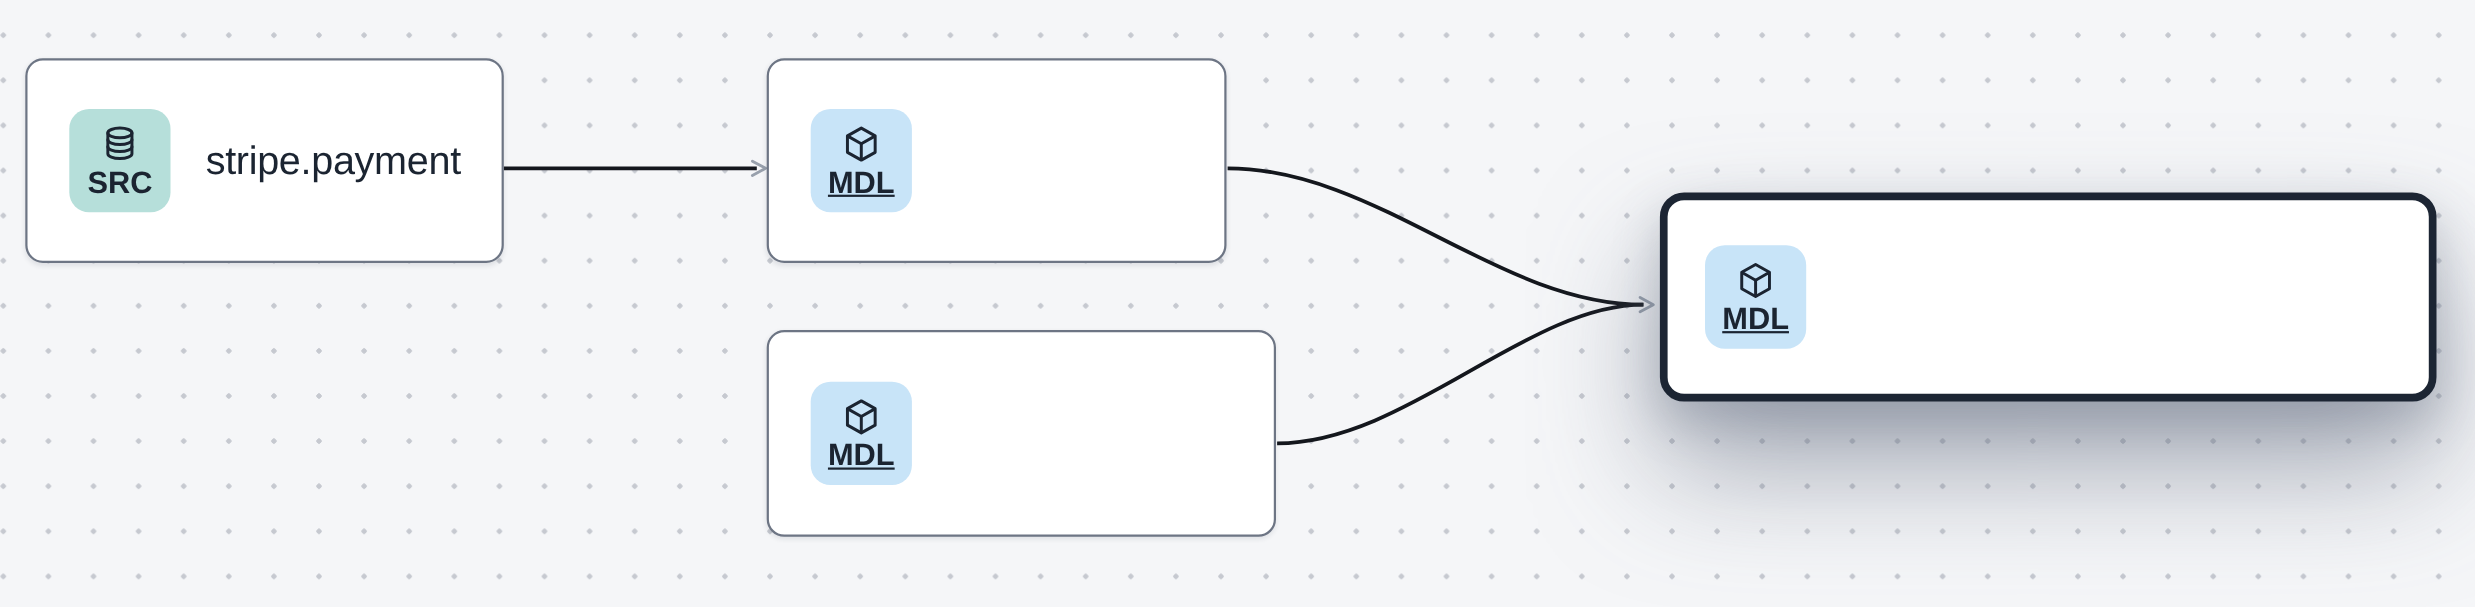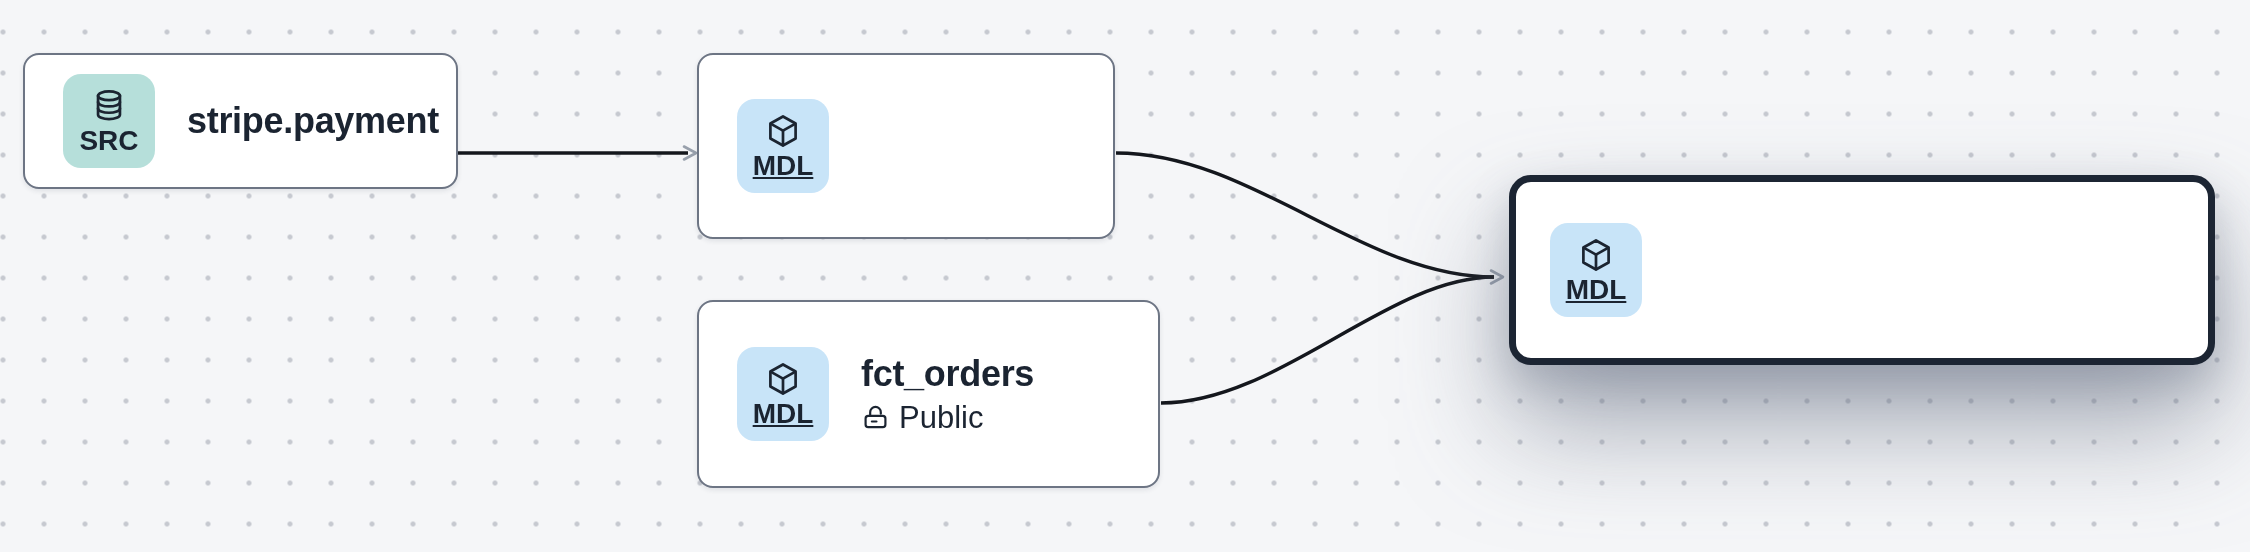--- a/index.html
+++ b/index.html
@@ -39,37 +39,37 @@
     border-radius:16px;
     box-shadow:0 2px 5px rgba(25,35,55,0.10);
     cursor:pointer;
   }
   .node.selected{
     border:7px solid var(--selected-border);
     border-radius:22px;
     padding-left:34px;
     box-shadow:0 60px 110px rgba(96,106,126,0.55), 0 18px 42px rgba(96,106,126,0.28);
   }
-  #n-stripe{left:23px;top:53px;width:435px;height:136px;}
+  #n-stripe{left:23px;top:53px;width:435px;height:186px;}
   #n-stg{left:697px;top:53px;width:418px;height:186px;}
   #n-fct{left:697px;top:300px;width:463px;height:188px;}
   #n-agg{left:1509px;top:175px;width:706px;height:190px;}
 
   .badge{
     flex:0 0 auto;width:92px;height:94px;border-radius:18px;
     display:flex;flex-direction:column;align-items:center;justify-content:center;
   }
   .badge.src{background:var(--src-badge);}
   .badge.mdl{background:var(--mdl-badge);text-decoration:underline;}
   .badge svg{display:block;}
   .badge .badge-label{
     font-size:28px;font-weight:700;line-height:1;margin-top:3px;color:var(--text);
   }
   .node-label{
-    font-size:36px;font-weight:700;letter-spacing:-0.3px;
+    font-size:36px;font-weight:400;letter-spacing:-0.3px;
     white-space:nowrap;color:var(--text);
   }
   .label-stack{display:flex;flex-direction:column;gap:5px;}
   .visibility-row{display:flex;align-items:center;gap:9px;}
   .visibility-label{font-size:31px;font-weight:400;color:var(--text);white-space:nowrap;}
   .icon-stroke{stroke:var(--text);fill:none;stroke-width:1.8;stroke-linecap:round;stroke-linejoin:round;}
 </style>
 </head>
 <body>
 
@@ -109,31 +109,20 @@
 
   <div class="node" id="n-fct">
     <div class="badge mdl">
       <svg width="36" height="36" viewBox="0 0 24 24">
         <path class="icon-stroke" d="M12 2.3 L20.4 7 V17 L12 21.7 L3.6 17 V7 Z"></path>
         <polyline class="icon-stroke" points="4.6 7.6 12 11.8 19.4 7.6"></polyline>
         <line class="icon-stroke" x1="12" y1="11.8" x2="12" y2="21.2"></line>
       </svg>
       <span class="badge-label">MDL</span>
     </div>
-    <div class="label-stack">
-      <div class="node-label">fct_orders</div>
-      <div class="visibility-row">
-        <svg width="29" height="29" viewBox="0 0 24 24">
-          <rect class="icon-stroke" x="3.8" y="10.6" width="16.4" height="9.4" rx="2.2"></rect>
-          <path class="icon-stroke" d="M7.6 10.6 V7.6 a4.4 4.4 0 0 1 8.8 0 V8.9"></path>
-          <line class="icon-stroke" x1="9" y1="15.3" x2="12.8" y2="15.3"></line>
-        </svg>
-        <span class="visibility-label">Public</span>
-      </div>
-    </div>
   </div>
 
   <div class="node selected" id="n-agg">
     <div class="badge mdl">
       <svg width="36" height="36" viewBox="0 0 24 24">
         <path class="icon-stroke" d="M12 2.3 L20.4 7 V17 L12 21.7 L3.6 17 V7 Z"></path>
         <polyline class="icon-stroke" points="4.6 7.6 12 11.8 19.4 7.6"></polyline>
         <line class="icon-stroke" x1="12" y1="11.8" x2="12" y2="21.2"></line>
       </svg>
       <span class="badge-label">MDL</span>

